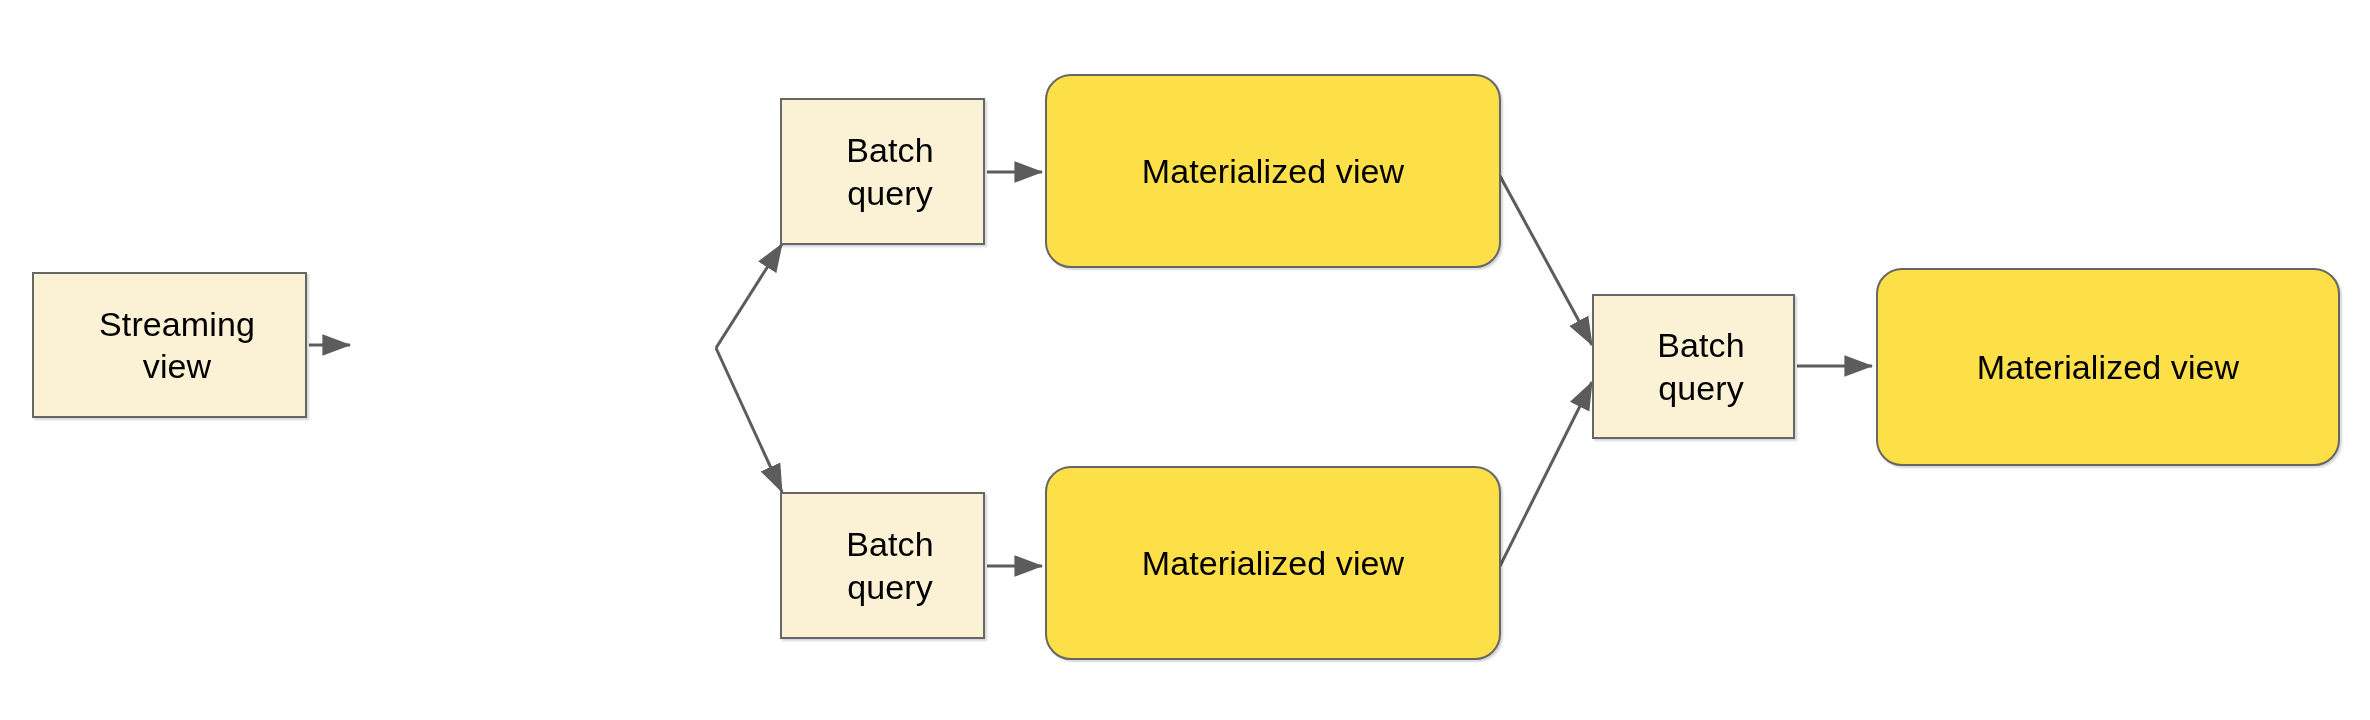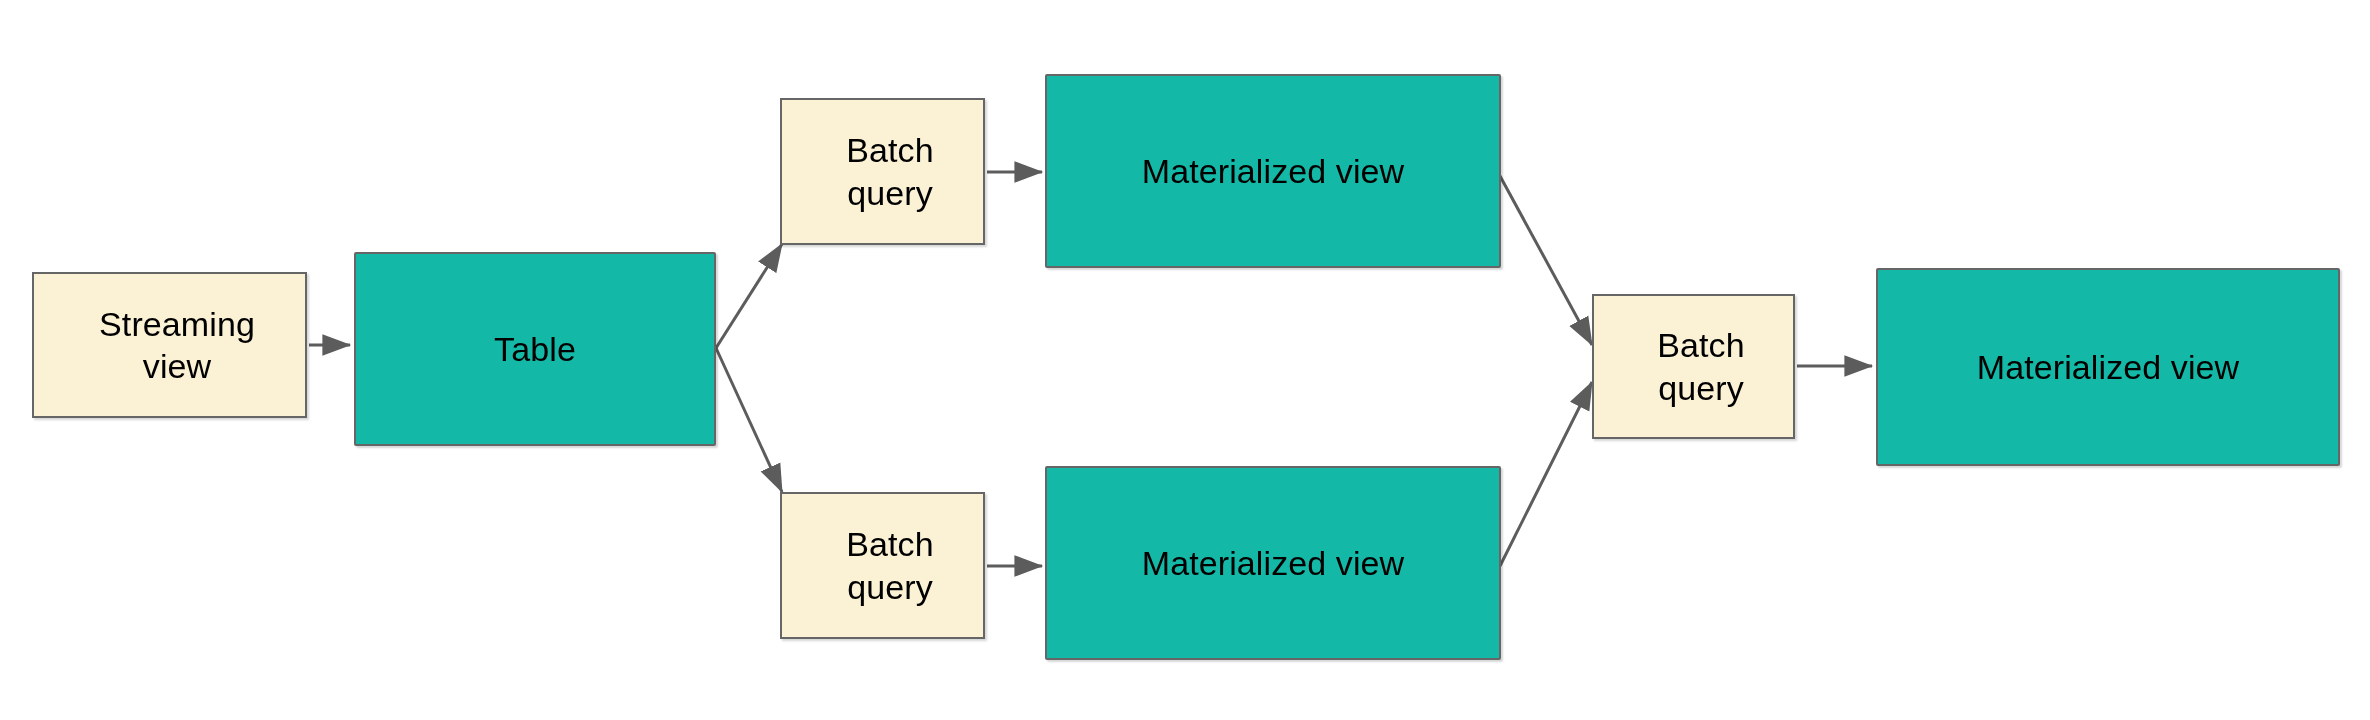--- a/index.html
+++ b/index.html
@@ -37,22 +37,22 @@
     letter-spacing: 0.1px;
     white-space: pre-line;
     box-shadow: 2px 2px 2px rgba(0,0,0,0.16);
   }
   .node.query {
     background: #FBF2D5;
     border-radius: 0px;
     padding-left: 15px;
   }
   .node.store {
-    background: #14b8a6;
-    border-radius: 2px;
+    background: #fde047;
+    border-radius: 26px;
   }
   .node-label {
     display: block;
     padding: 0 10px;
   }
 </style>
 </head>
 <body>
 
 <div id="canvas">
@@ -79,23 +79,20 @@
     <line x1="1500" y1="566" x2="1592" y2="382" stroke="#5C5C5C" stroke-width="3" marker-end="url(#arrowhead)"></line>
 
     <line x1="1797" y1="366" x2="1872" y2="366" stroke="#5C5C5C" stroke-width="3" marker-end="url(#arrowhead)"></line>
   </svg>
 
   <div class="node query" style="left:32px; top:272px; width:275px; height:146px;">
     <span class="node-label">Streaming
 view</span>
   </div>
 
-  <div class="node store" style="left:354px; top:252px; width:362px; height:194px;">
-    <span class="node-label">Table</span>
-  </div>
 
   <div class="node query" style="left:780px; top:98px; width:205px; height:147px;">
     <span class="node-label">Batch
 query</span>
   </div>
 
   <div class="node store" style="left:1045px; top:74px; width:456px; height:194px;">
     <span class="node-label">Materialized view</span>
   </div>
 

